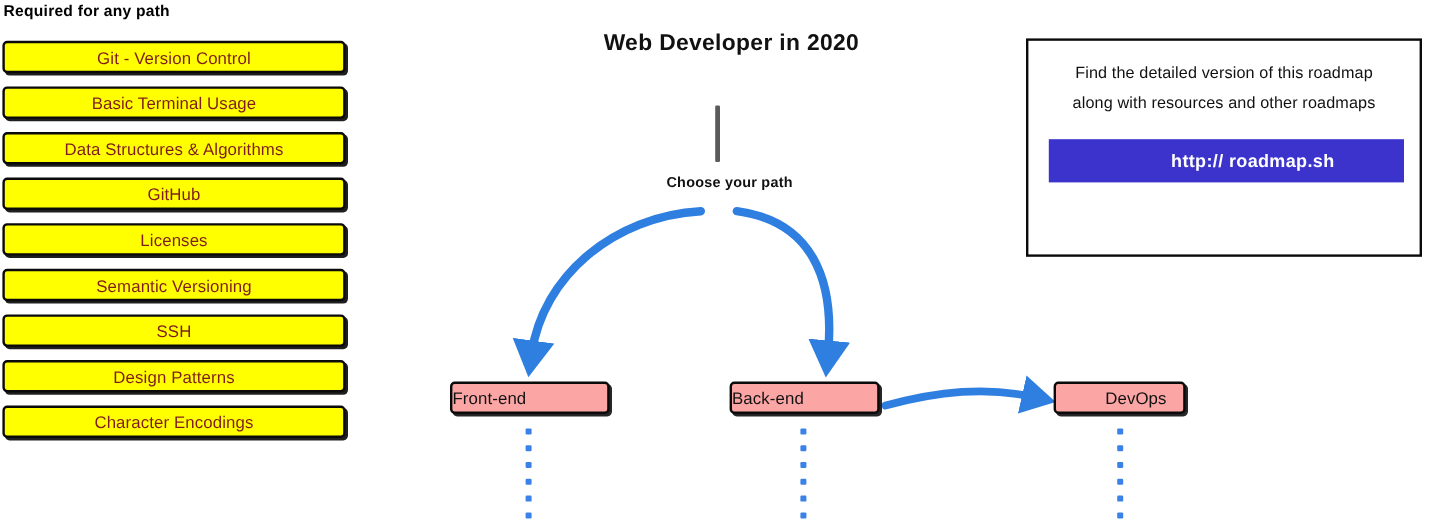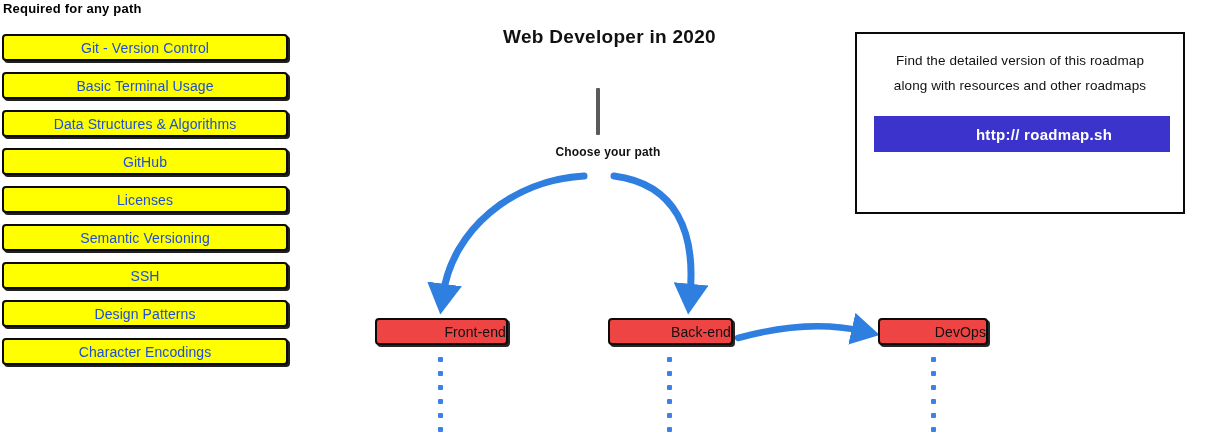--- a/index.html
+++ b/index.html
@@ -24,21 +24,21 @@
     height:27px;width:286px;
     margin-bottom:11px;
     background:#FFFF00;
     border:2.5px solid #0a0a0a;
     border-radius:4px;
     box-shadow:2px 2px 0 rgba(0,0,0,0.88);
     display:flex;align-items:center;justify-content:center;
     box-sizing:border-box;
   }
   .req-item span{
-    font-size:14px;color:#1d4ed8;font-weight:400;
+    font-size:14px;color:#7f1d1d;font-weight:400;
     white-space:nowrap;letter-spacing:.1px;
   }
   .title-wrap{position:absolute;left:418px;top:26px;width:370px;text-align:center;}
   .title-wrap span{font-size:19px;font-weight:bold;color:#111;letter-spacing:.3px;margin-left:13px;}
 
   .stem{
     position:absolute;left:596px;top:88px;
     width:4px;height:47px;background:#5b5b5b;border-radius:1px;
   }
   .choose{
@@ -46,25 +46,25 @@
     text-align:center;font-size:12px;font-weight:bold;color:#111;
     letter-spacing:.2px;
   }
 
   
   #arrows{position:absolute;left:0;top:0;width:1207px;height:436px;}
 
   
   .node{
     position:absolute;height:27px;
-    background:#ef4444;
+    background:#fca5a5;
     border:2.5px solid #0a0a0a;
     border-radius:4px;
     box-shadow:2px 2px 0 rgba(0,0,0,0.85);
-    display:flex;align-items:center;justify-content:flex-end;
+    display:flex;align-items:center;justify-content:flex-start;
     box-sizing:border-box;
   }
   .node span{font-size:14px;color:#111;white-space:nowrap;letter-spacing:.1px;}
   #node-frontend{left:375px;top:318px;width:133px;}
   #node-backend {left:608px;top:318px;width:125px;}
   #node-devops  {left:878px;top:318px;width:110px;padding-left:41px;}
 
   .dots{position:absolute;width:6px;}
   .dot{width:5px;height:5px;background:#3b82e8;margin-bottom:9px;border-radius:1px;}
   #dots-frontend{left:438px;top:357px;}

